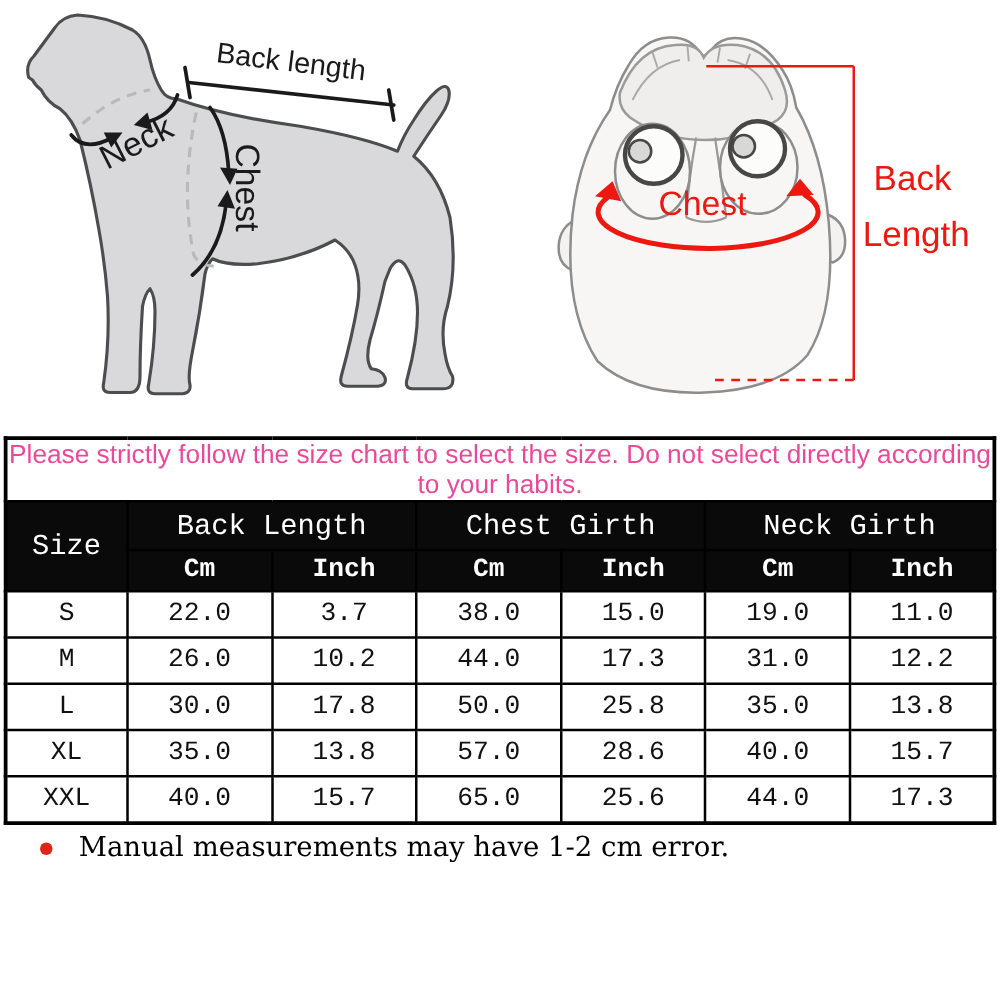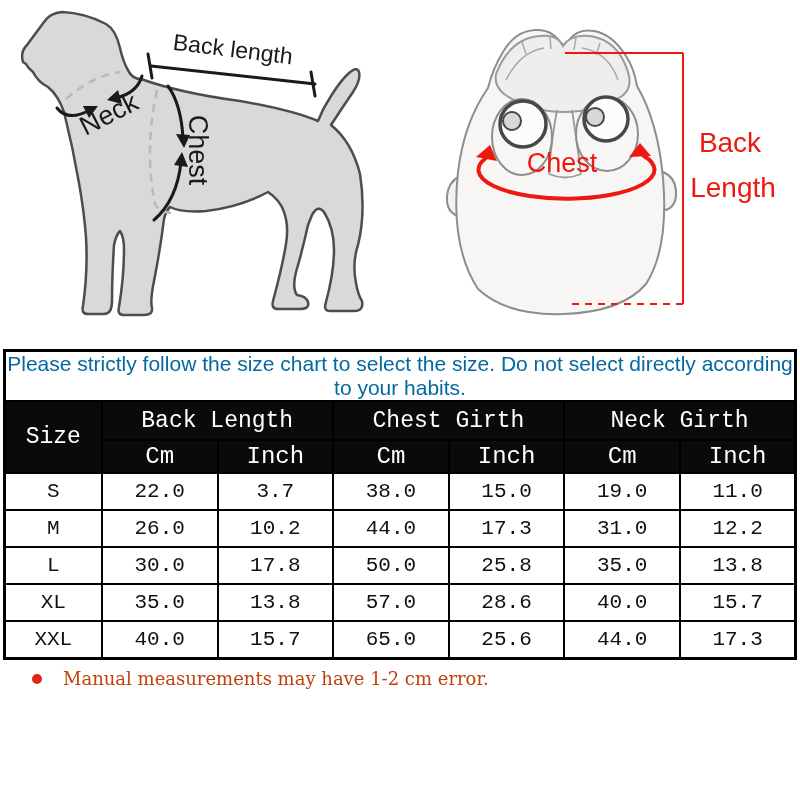--- a/index.html
+++ b/index.html
@@ -9,31 +9,31 @@
   #dog-svg{left:0;top:0;}
   #garment-svg{left:400px;top:0;}
 
   
   table.size-table{position:absolute;left:3px;top:349px;width:794px;
     border-collapse:collapse;border:3px solid #000;background:#fff;
     table-layout:fixed;font-family:"Liberation Mono",monospace;color:#111;}
   table.size-table td{border:2px solid #000;text-align:center;vertical-align:middle;
     padding:0;font-size:21px;}
   td.notice-cell{height:25px;font-family:"Liberation Sans",sans-serif;
-    font-size:17px;color:#0369a1;}
+    font-size:17px;color:#ec4899;}
   td.hdr{background:#0a0a0a;color:#fff;border:2px solid #fff;}
   tr.r-group td{height:37px;font-size:23px;}
-  tr.r-units td{height:31px;font-size:24px;}
+  tr.r-units td{height:31px;font-size:21px;font-weight:bold;}
   td.size-hdr{font-size:24px;border-bottom-color:#000;}
   td.unit-hdr{border-bottom-color:#000;}
   tr.r-data td{height:35px;}
 
   
   .notes{position:absolute;left:28px;top:668px;width:760px;
-    font-family:"DejaVu Serif",serif;font-size:18px;color:#c2410c;}
+    font-family:"DejaVu Serif",serif;font-size:22px;color:#000000;}
   .note{position:relative;padding-left:35px;line-height:22px;margin-bottom:9px;
     white-space:nowrap;}
   .note .dot{position:absolute;left:4px;top:6px;width:10px;height:10px;
     border-radius:50%;background:#e02518;}
 </style>
 </head>
 <body>
 
 <div class="stage">
 

